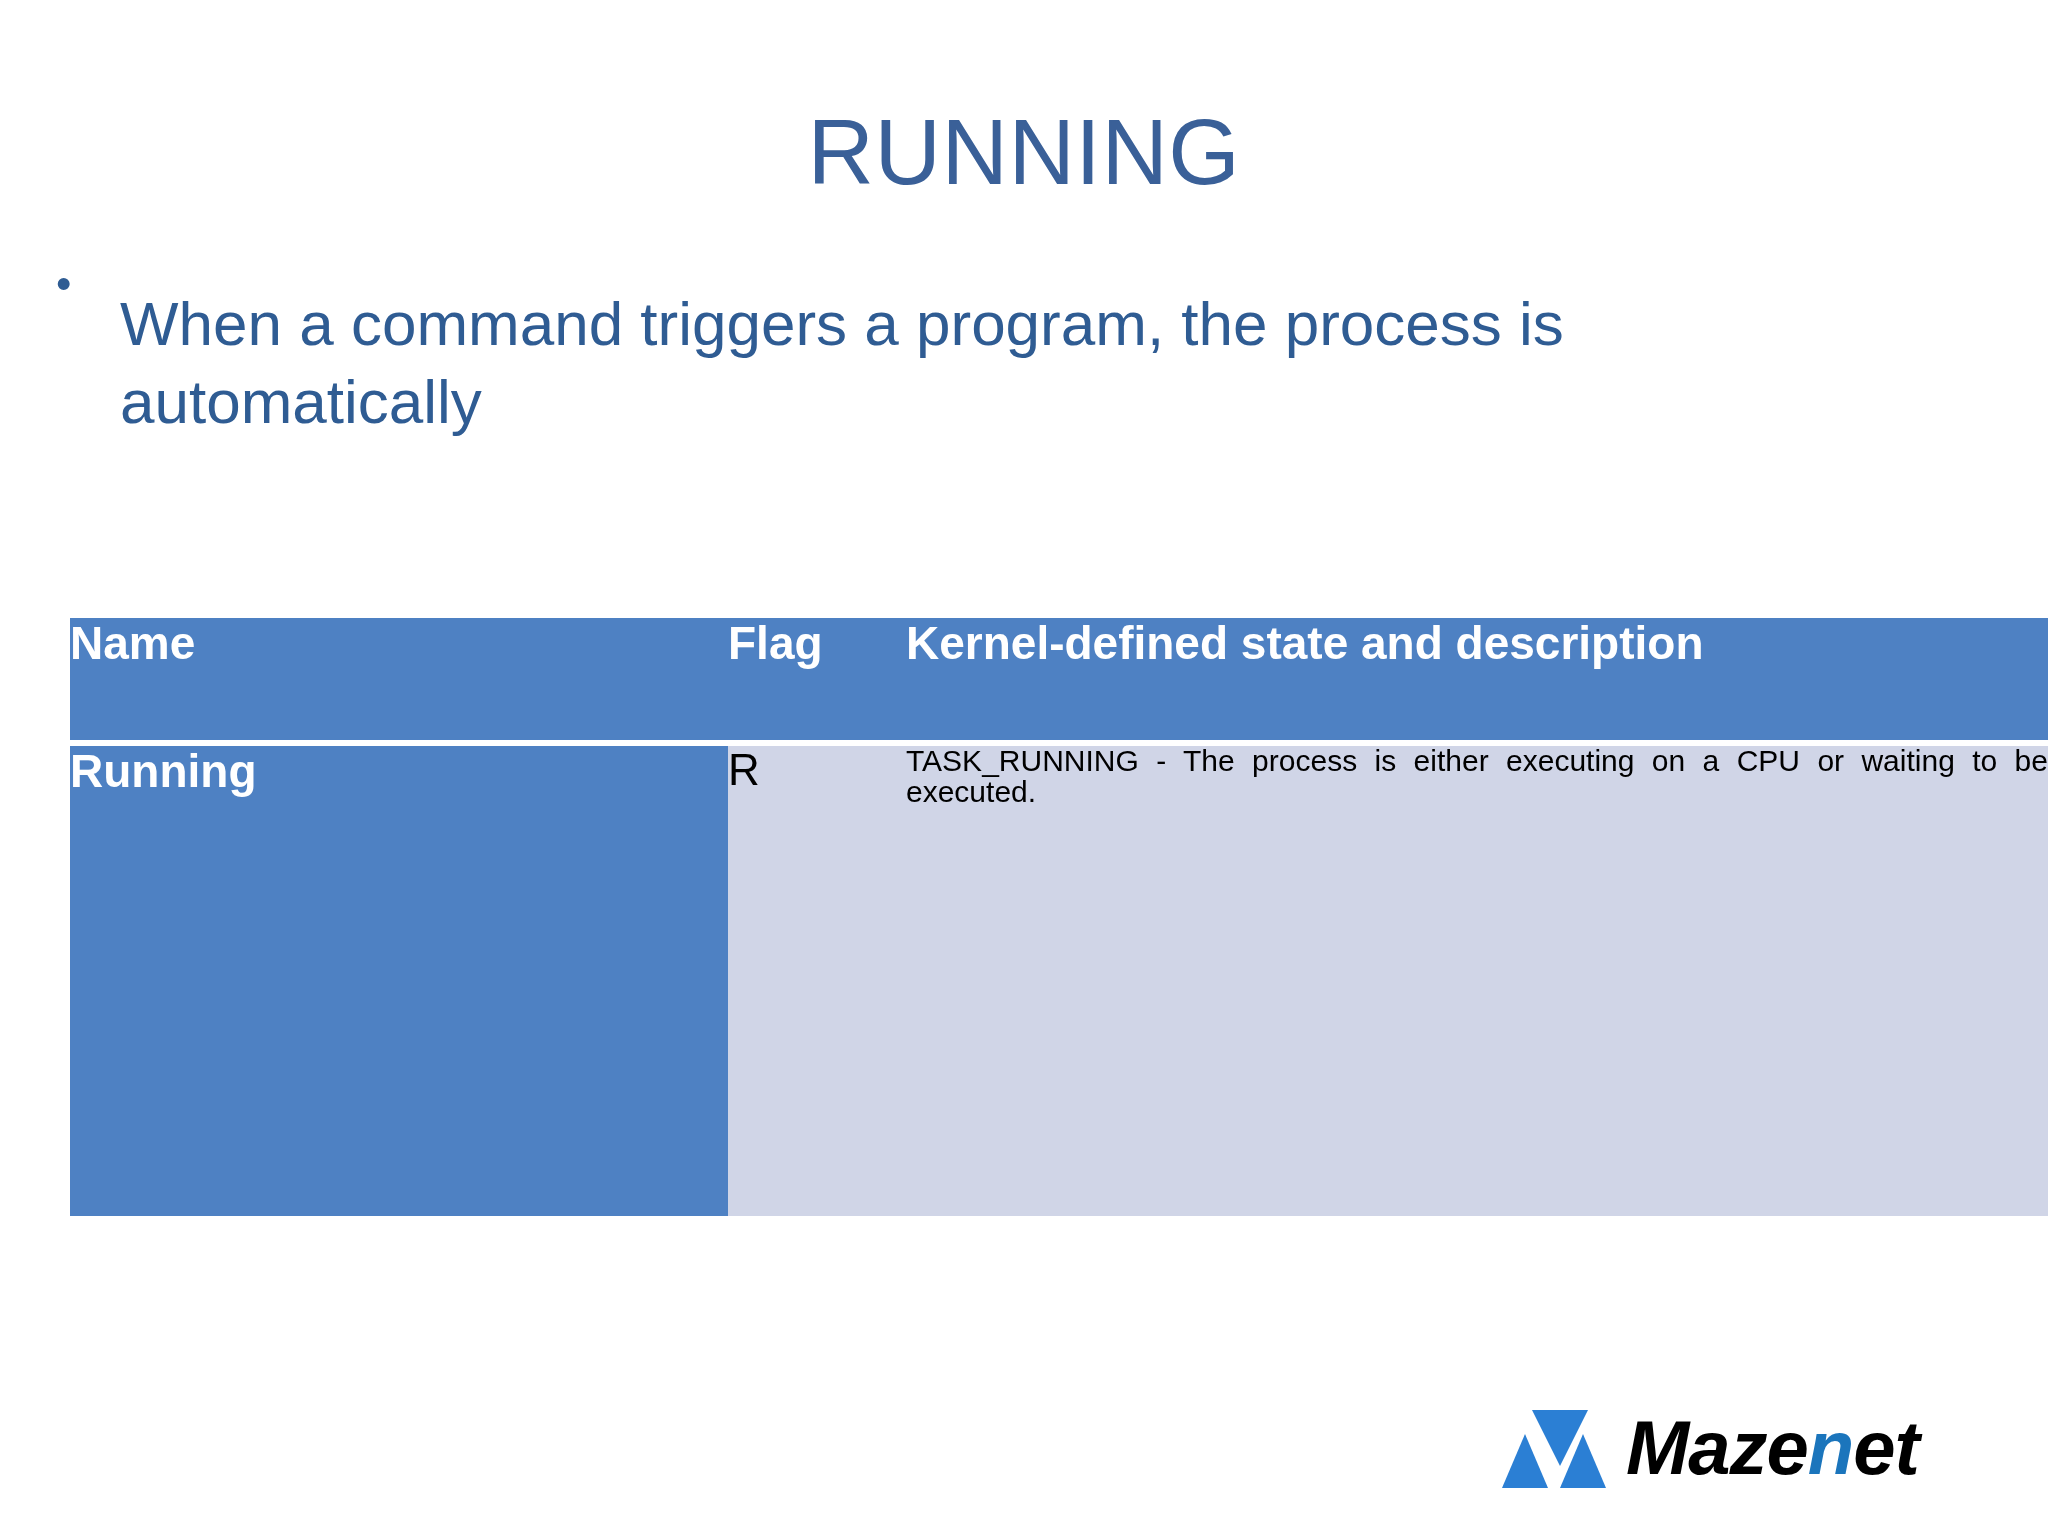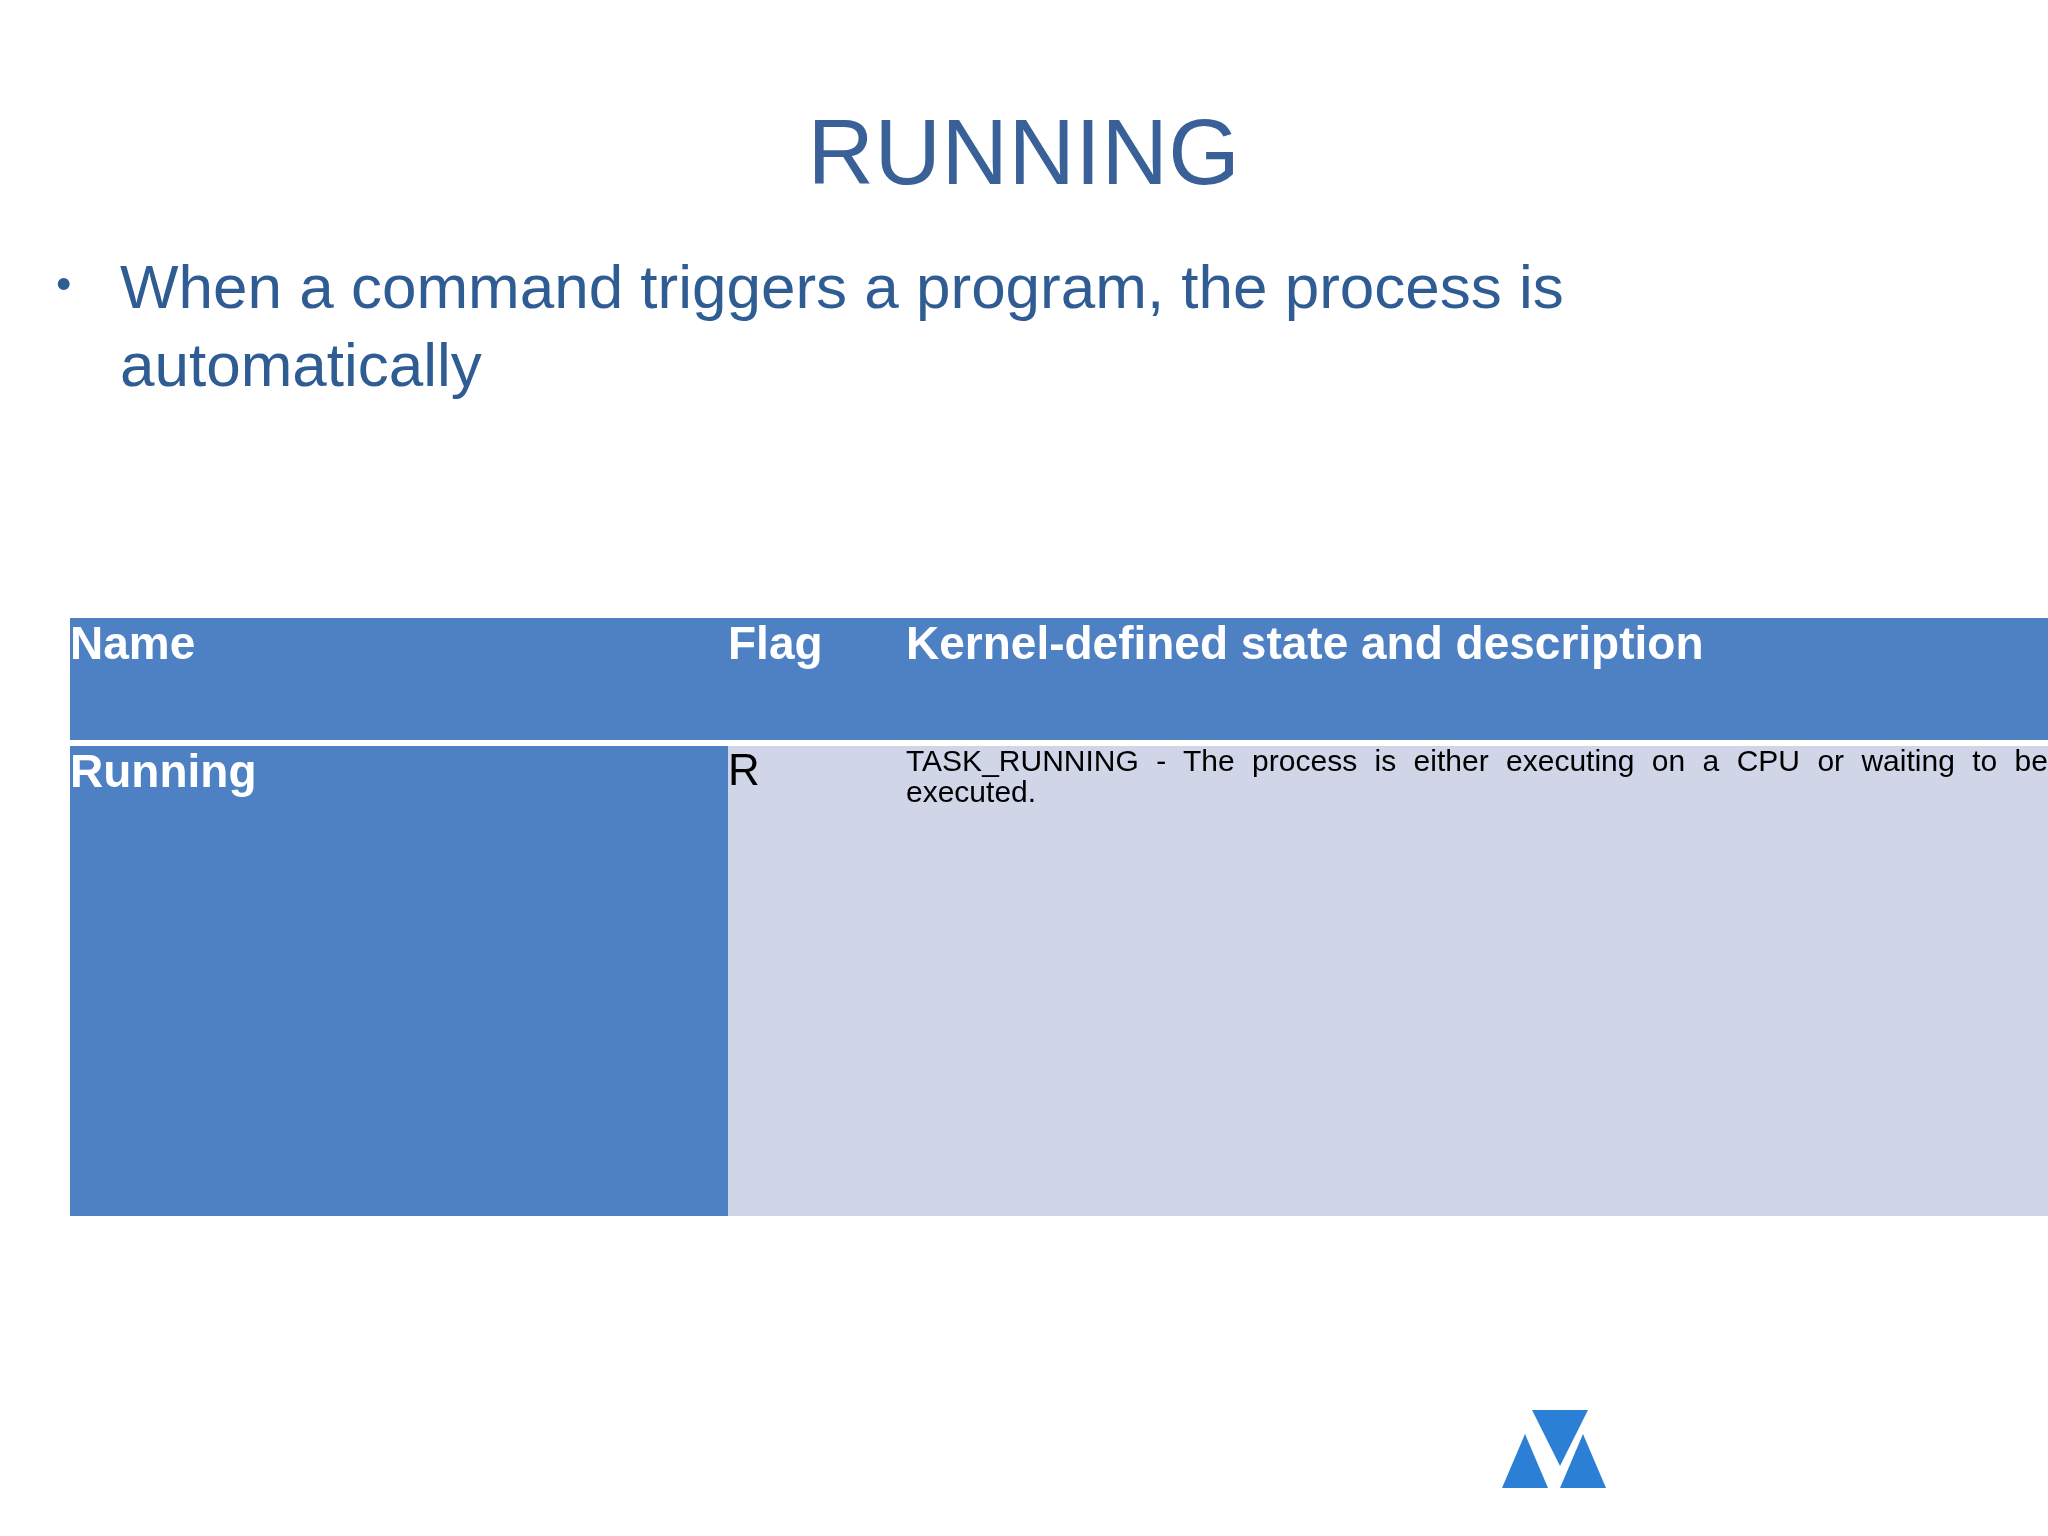--- a/index.html
+++ b/index.html
@@ -55,20 +55,21 @@
     flex: 0 0 auto;
     width: 64px;
     text-align: left;
     font-size: 44px;
     line-height: 1.62;
     color: #2F5C93;
   }
   .bullet-text {
     flex: 1 1 auto;
     max-width: 1470px;
+    margin-top: 37px;
   }
 
   
   .state-table {
     position: absolute;
     left: 70px;
     top: 618px;
     width: 1978px;
     border-collapse: separate;
     border-spacing: 0;
@@ -205,15 +206,16 @@
       </tr>
     </tbody>
   </table>
 
   <div class="logo">
     <svg class="logo-mark" viewBox="0 0 112 88">
       <polygon points="4,84 27,30 50,84" fill="#2B7FD4"></polygon>
       <polygon points="34,6 90,6 62,62" fill="#2B7FD4"></polygon>
       <polygon points="62,84 85,30 108,84" fill="#2B7FD4"></polygon>
     </svg>
+    <div class="logo-word"><span>Maze</span><span class="accent">n</span><span>et</span></div>
   </div>
 
 </div>
 
 </body></html>

